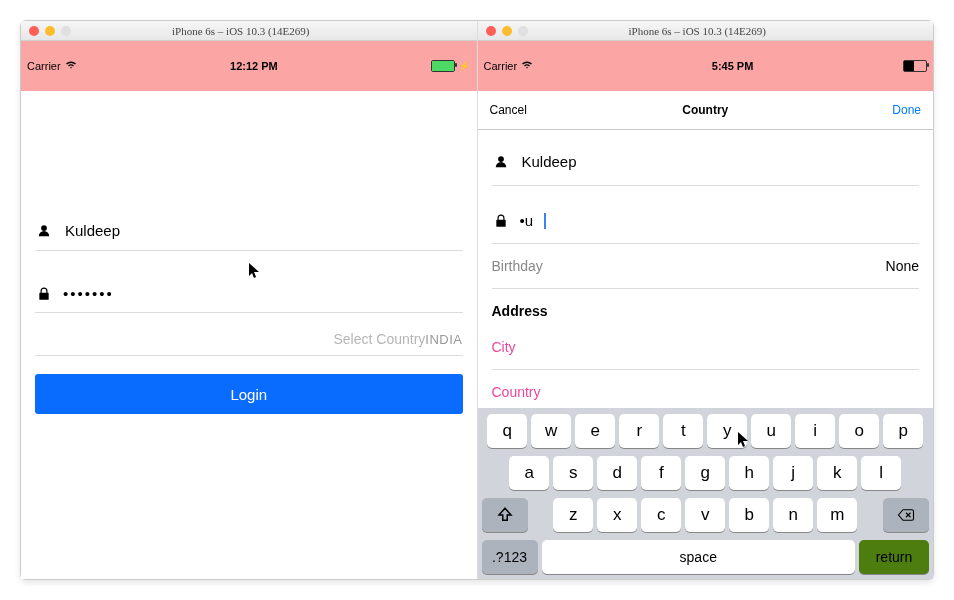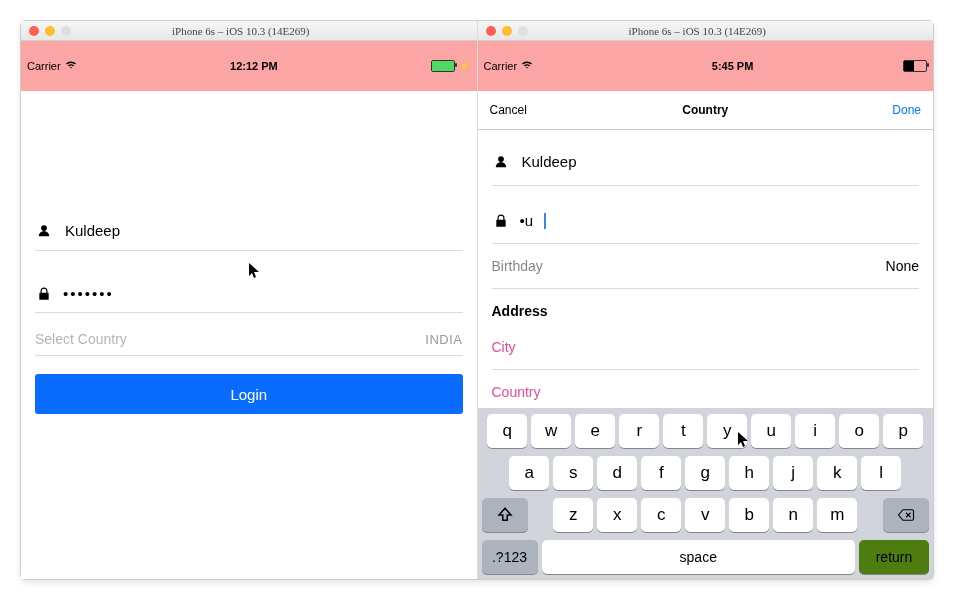--- a/index.html
+++ b/index.html
@@ -78,21 +78,21 @@
     display:flex; align-items:center; gap:10px;
     border-bottom: 1px solid #dcdcdc;
     padding: 10px 0;
   }
   .field-row .iconbox { width:18px; display:flex; justify-content:center; }
   .field-row input {
     border:none; outline:none; font-size:15px; flex:1; background:transparent; color:#000;
   }
   .field-row input::placeholder { color:#b8b8b8; }
   .select-row {
-    display:flex; justify-content:space-between; align-items:center;
+    display:flex; justify-content:flex-end; align-items:center;
     padding: 18px 0 8px 0; border-bottom:1px solid #dcdcdc;
     font-size:14px; color:#b5b5b5;
   }
   .select-row .value { color:#999; font-size:13px; letter-spacing:0.5px; }
   .login-btn {
     margin-top: 18px; background:#0a6bff; color:#fff;
     height:40px; border-radius:3px; display:flex; align-items:center; justify-content:center;
     font-size:15px;
   }
   .gap { height: 24px; }

